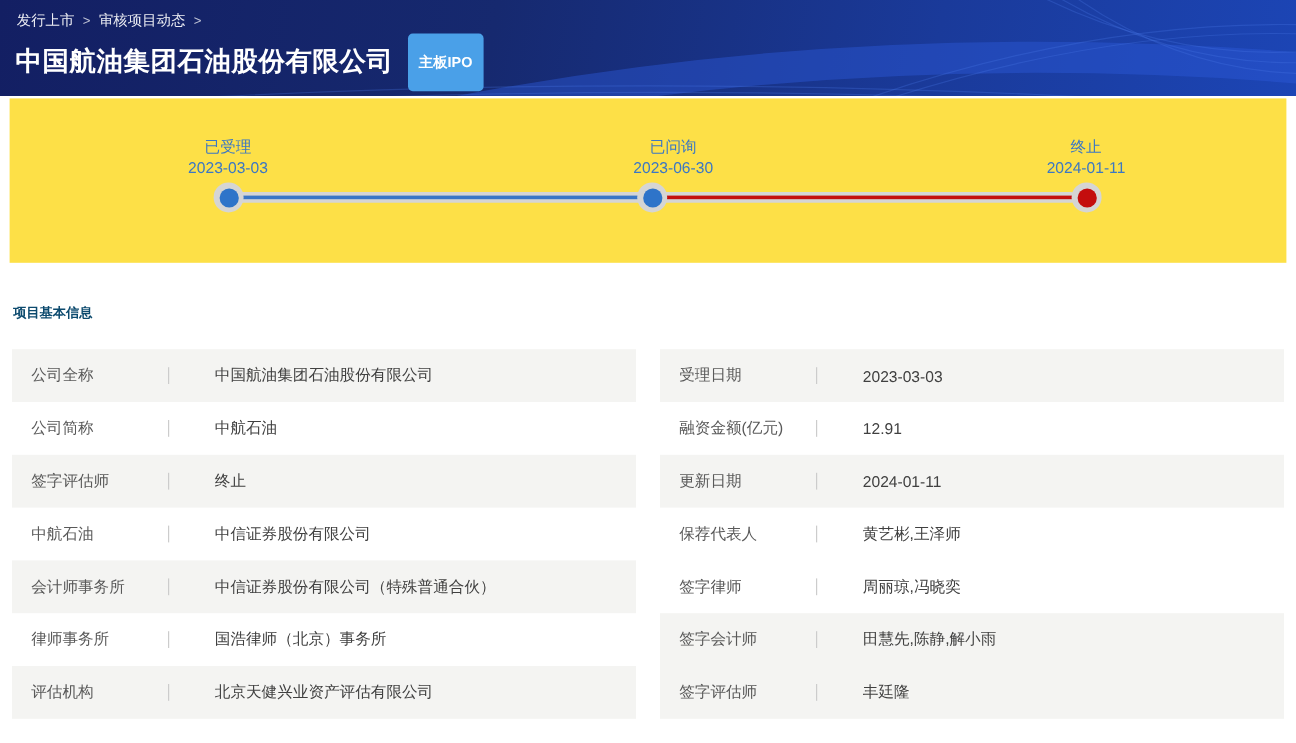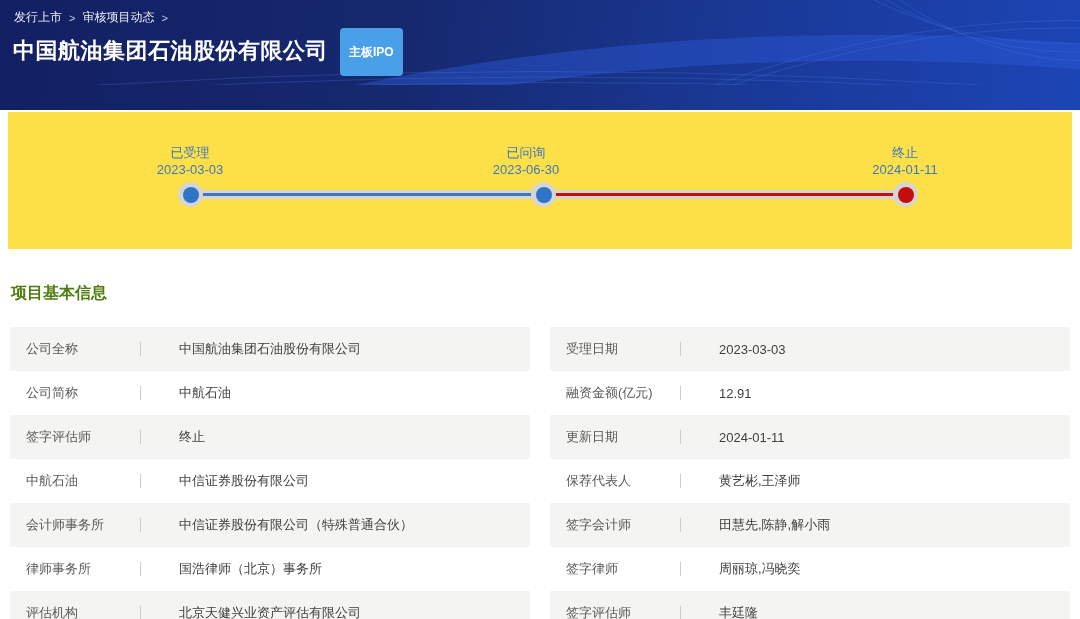--- a/index.html
+++ b/index.html
@@ -1,21 +1,21 @@
 <!DOCTYPE html>
 <html><head>
 <meta charset="utf-8">
 <style>
   * { margin: 0; padding: 0; box-sizing: border-box; }
   html, body { width: 1080px; height: 619px; background: #ffffff; overflow: hidden;
     font-family: "Liberation Sans", "DejaVu Sans", sans-serif; }
 
   
   .header {
-    position: relative; width: 1080px; height: 110px;
+    position: relative; width: 1080px; height: 80px;
     background: linear-gradient(100deg, #131f63 0%, #16296f 38%, #1a3a9a 72%, #1c45b5 100%);
     overflow: hidden;
   }
   .header svg.waves { position: absolute; left: 0; top: 0; width: 1080px; height: 85px; }
   .breadcrumb {
     position: absolute; left: 14px; top: 9px; font-size: 12px;
     color: rgba(255,255,255,0.92); display: flex; align-items: center; gap: 7px;
   }
   .breadcrumb .crumb { cursor: pointer; }
   .breadcrumb .sep { font-size: 11px; color: rgba(255,255,255,0.75); }
@@ -41,25 +41,25 @@
   .node {
     position: absolute; top: 70px; width: 25px; height: 25px; border-radius: 50%;
     background: #d5d5d4; display: flex; align-items: center; justify-content: center;
   }
   .node .dot { width: 16px; height: 16px; border-radius: 50%; }
   .node.n1 { left: 170px; } .node.n2 { left: 523px; } .node.n3 { left: 885px; }
   .dot.blue { background: #2e74c9; }
   .dot.red  { background: #c40d0d; }
   .ms-label { position: absolute; top: 32px; width: 180px; text-align: center;
     color: #3b77c4; font-size: 13px; line-height: 17px; }
-  .ms-label.l1 { left: 92px; } .ms-label.l2 { left: 428px; } .ms-label.l3 { left: 807px; }
+  .ms-label.l1 { left: 92px; } .ms-label.l2 { left: 463px; } .ms-label.l3 { left: 807px; }
 
   
   .section-title {
-    margin: 34px 0 0 11px; color: #4d7c0f; font-size: 16px; font-weight: bold;
+    margin: 34px 0 0 11px; color: #0c4a6e; font-size: 11px; font-weight: bold;
   }
   .info-grid { display: flex; gap: 20px; margin: 23px 10px 0 10px; }
   .info-col { flex: 1; }
   .info-row { display: flex; align-items: center; height: 44px; padding-left: 16px; gap: 24px; }
   .info-row.odd { background: #f4f4f2; }
   .info-label { width: 90px; flex-shrink: 0; color: #595959; font-size: 13px; }
   .info-divider { width: 1px; height: 14px; background: #cccccc; flex-shrink: 0; }
   .info-value { margin-left: 14px; color: #404040; font-size: 13px; white-space: nowrap; }
 </style>
 </head>
@@ -178,29 +178,29 @@
     <div class="info-row odd">
       <span class="info-label">更新日期</span>
       <span class="info-divider"></span>
       <span class="info-value">2024-01-11</span>
     </div>
     <div class="info-row">
       <span class="info-label">保荐代表人</span>
       <span class="info-divider"></span>
       <span class="info-value">黄艺彬,王泽师</span>
     </div>
+    <div class="info-row">
+      <span class="info-label">签字律师</span>
+      <span class="info-divider"></span>
+      <span class="info-value">周丽琼,冯晓奕</span>
+    </div>
     <div class="info-row odd">
       <span class="info-label">签字会计师</span>
       <span class="info-divider"></span>
       <span class="info-value">田慧先,陈静,解小雨</span>
     </div>
-    <div class="info-row">
-      <span class="info-label">签字律师</span>
-      <span class="info-divider"></span>
-      <span class="info-value">周丽琼,冯晓奕</span>
-    </div>
     <div class="info-row odd">
       <span class="info-label">签字评估师</span>
       <span class="info-divider"></span>
       <span class="info-value">丰廷隆</span>
     </div>
   </div>
 </div>
 
 </body></html>

